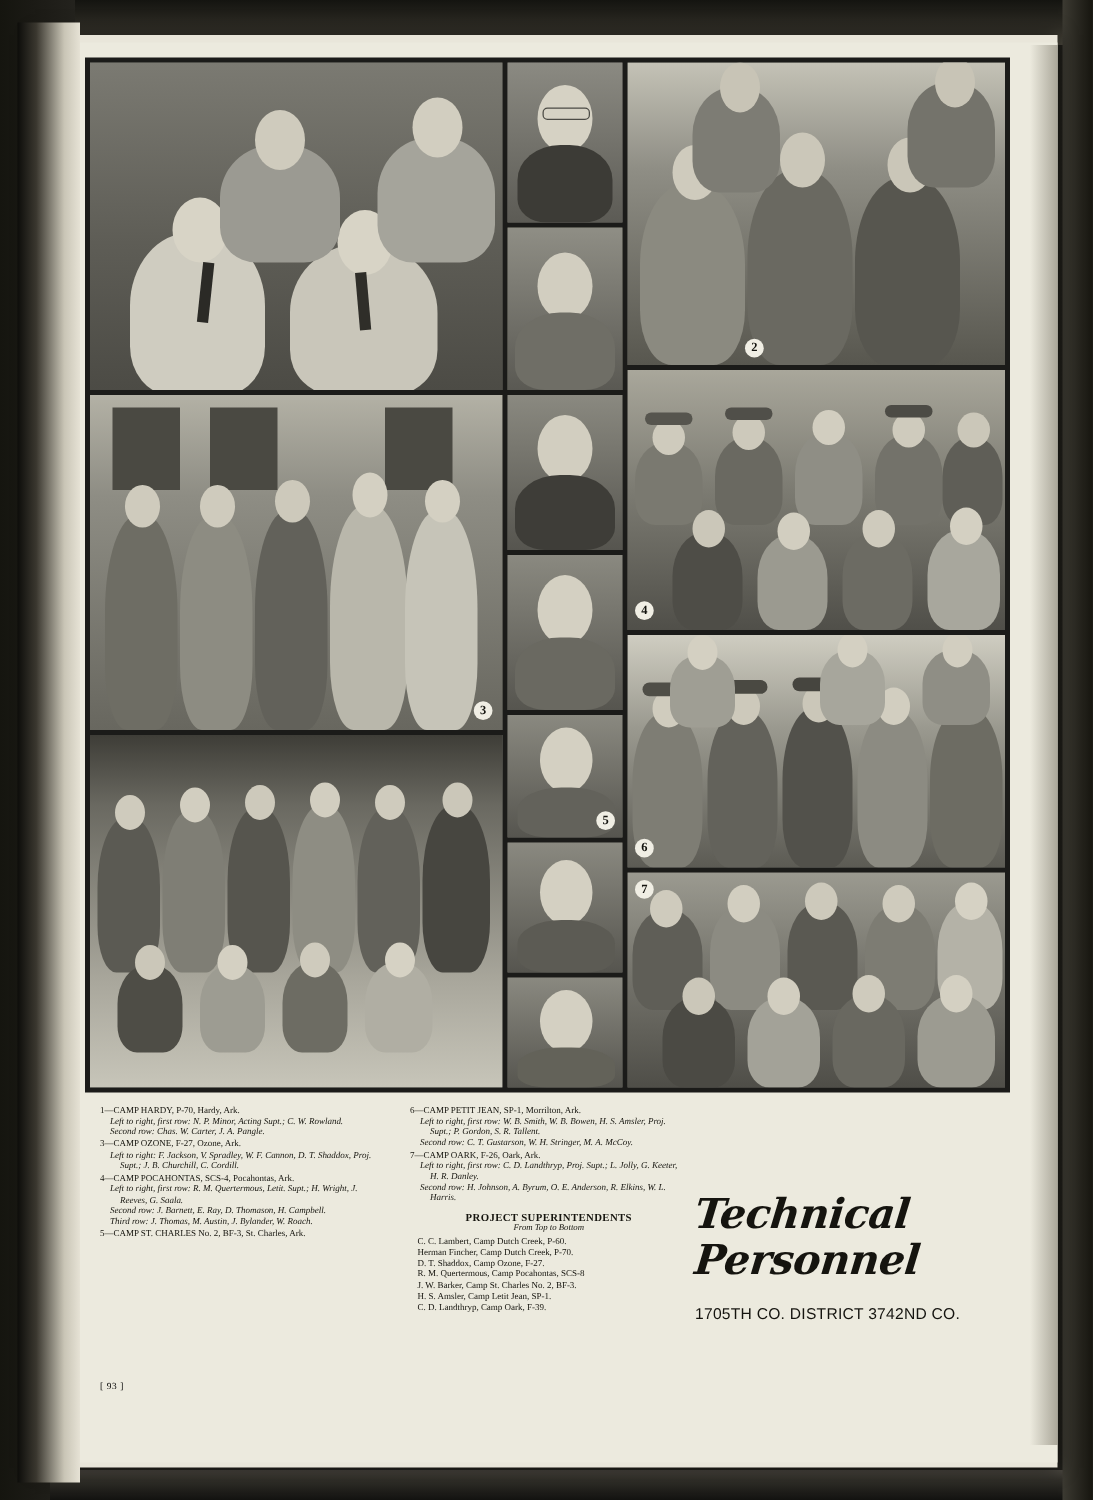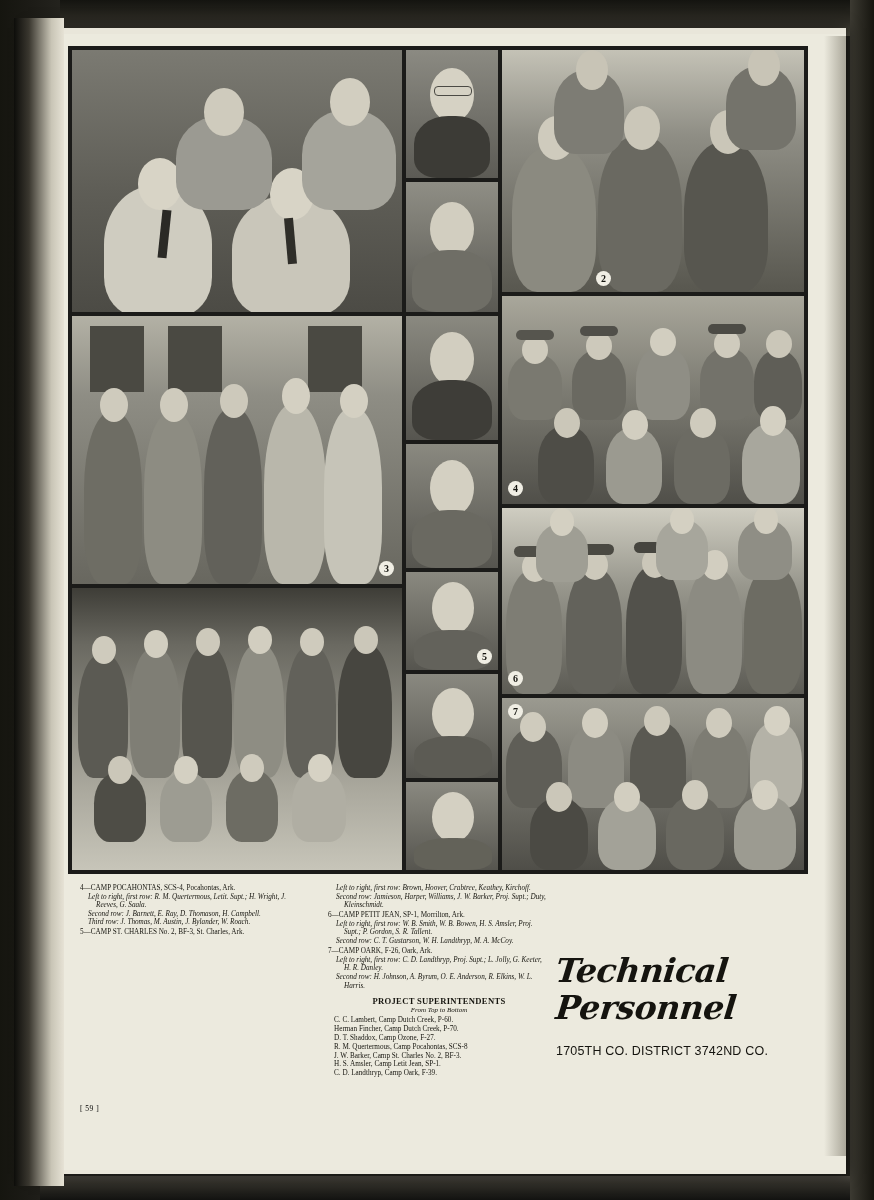--- a/index.html
+++ b/index.html
@@ -384,47 +384,52 @@
       <div class="fig" style="left:220px;top:182px;width:54px;height:72px;background:#b0aea3;"></div>
       <div class="head" style="left:236px;top:166px;width:24px;height:28px;background:#d6d2c4;"></div>
     </div>
 
   </div>
 
   <div class="caption-area">
 
     <div class="col colA">
 
-
-
+      <div class="entry">
+        <div class="hd">1—CAMP HARDY, P-70, Hardy, Ark.</div>
+        <div class="sub">Left to right, first row: N. P. Minor, Acting Supt.; C. W. Rowland.</div>
+        <div class="sub">Second row: Chas. W. Carter, J. A. Pangle.</div>
+      </div>
+
+
+      <div class="entry">
+        <div class="hd">3—CAMP OZONE, F-27, Ozone, Ark.</div>
+        <div class="sub">Left to right: F. Jackson, V. Spradley, W. F. Cannon, D. T. Shaddox, Proj. Supt.; J. B. Churchill, C. Cordill.</div>
+      </div>
 
       <div class="entry">
         <div class="hd">4—CAMP POCAHONTAS, SCS-4, Pocahontas, Ark.</div>
         <div class="sub">Left to right, first row: R. M. Quertermous, Letit. Supt.; H. Wright, J. Reeves, G. Saala.</div>
         <div class="sub">Second row: J. Barnett, E. Ray, D. Thomason, H. Campbell.</div>
         <div class="sub">Third row: J. Thomas, M. Austin, J. Bylander, W. Roach.</div>
       </div>
 
       <div class="entry">
         <div class="hd">5—CAMP ST. CHARLES No. 2, BF-3, St. Charles, Ark.</div>
       </div>
 
     </div>
 
     <div class="col colB">
 
-      <div class="entry">
-        <div class="sub">Left to right, first row: Brown, Hoover, Crabtree, Keathey, Kirchoff.</div>
-        <div class="sub">Second row: Jamieson, Harper, Williams, J. W. Barker, Proj. Supt.; Duty, Kleinschmidt.</div>
-      </div>
 
       <div class="entry">
         <div class="hd">6—CAMP PETIT JEAN, SP-1, Morrilton, Ark.</div>
         <div class="sub">Left to right, first row: W. B. Smith, W. B. Bowen, H. S. Amsler, Proj. Supt.; P. Gordon, S. R. Tallent.</div>
-        <div class="sub">Second row: C. T. Gustarson, W. H. Landthryp, M. A. McCoy.</div>
+        <div class="sub">Second row: C. T. Gustarson, W. H. Stringer, M. A. McCoy.</div>
       </div>
 
       <div class="entry">
         <div class="hd">7—CAMP OARK, F-26, Oark, Ark.</div>
         <div class="sub">Left to right, first row: C. D. Landthryp, Proj. Supt.; L. Jolly, G. Keeter, H. R. Danley.</div>
         <div class="sub">Second row: H. Johnson, A. Byrum, O. E. Anderson, R. Elkins, W. L. Harris.</div>
       </div>
 
       <div class="proj-title">PROJECT SUPERINTENDENTS</div>
       <div class="proj-sub">From Top to Bottom</div>
@@ -435,21 +440,21 @@
         <div>R. M. Quertermous, Camp Pocahontas, SCS-8</div>
         <div>J. W. Barker, Camp St. Charles No. 2, BF-3.</div>
         <div>H. S. Amsler, Camp Letit Jean, SP-1.</div>
         <div>C. D. Landthryp, Camp Oark, F-39.</div>
       </div>
 
     </div>
 
   </div>
 
-  <div class="folio">[ 59 ]</div>
+  <div class="folio">[ 93 ]</div>
 
   <div class="title-block">
     <div class="script">Technical</div>
     <div class="script l2">Personnel</div>
     <div class="sub1">1705TH CO. DISTRICT 3742ND CO.</div>
   </div>
 
 </div>
 
 </body></html>

